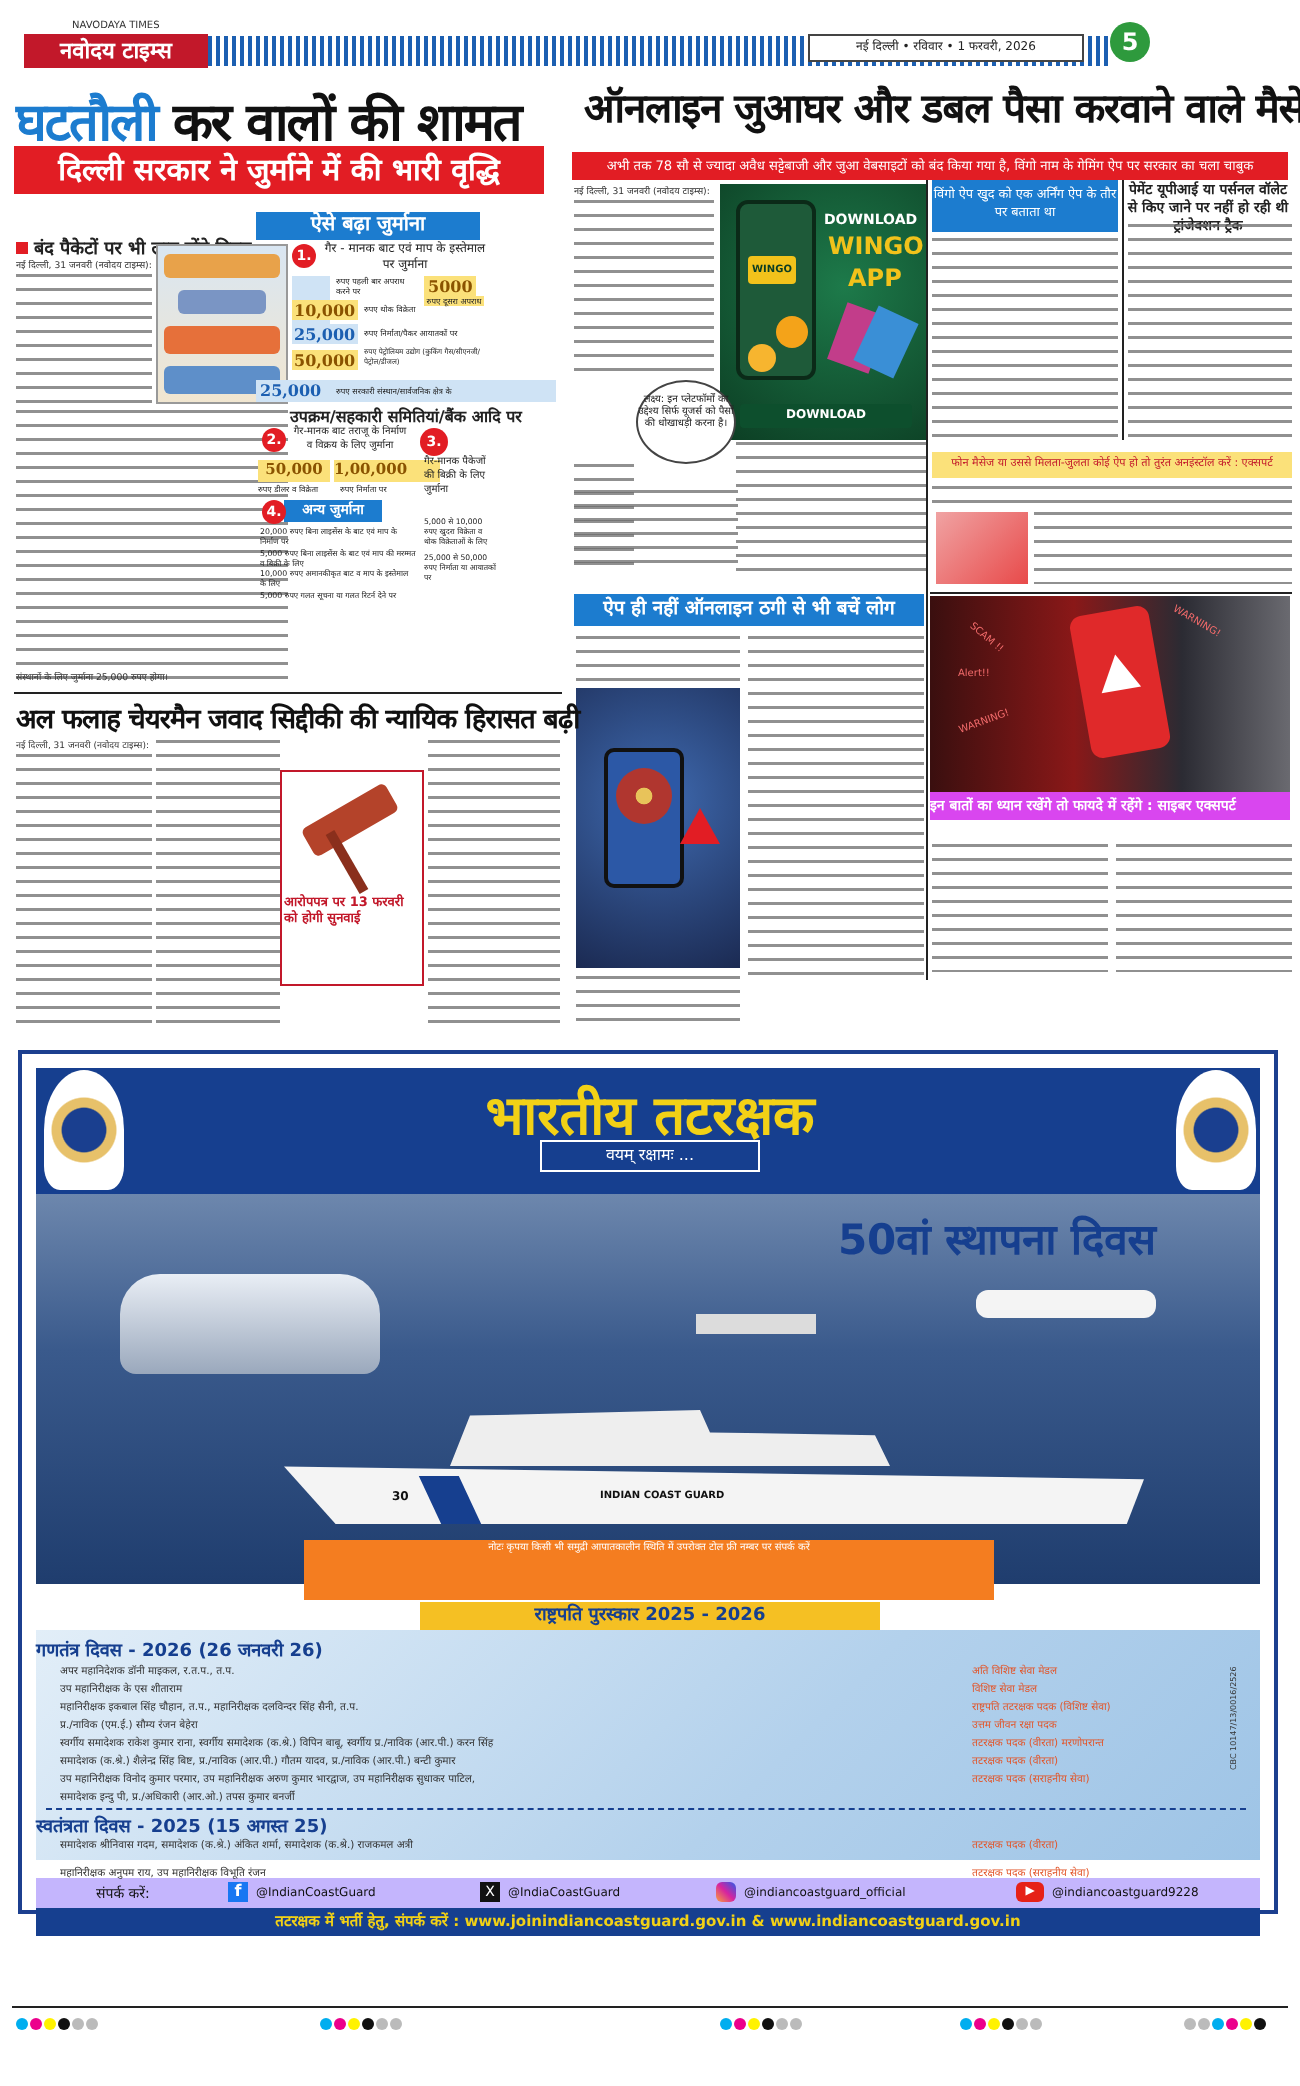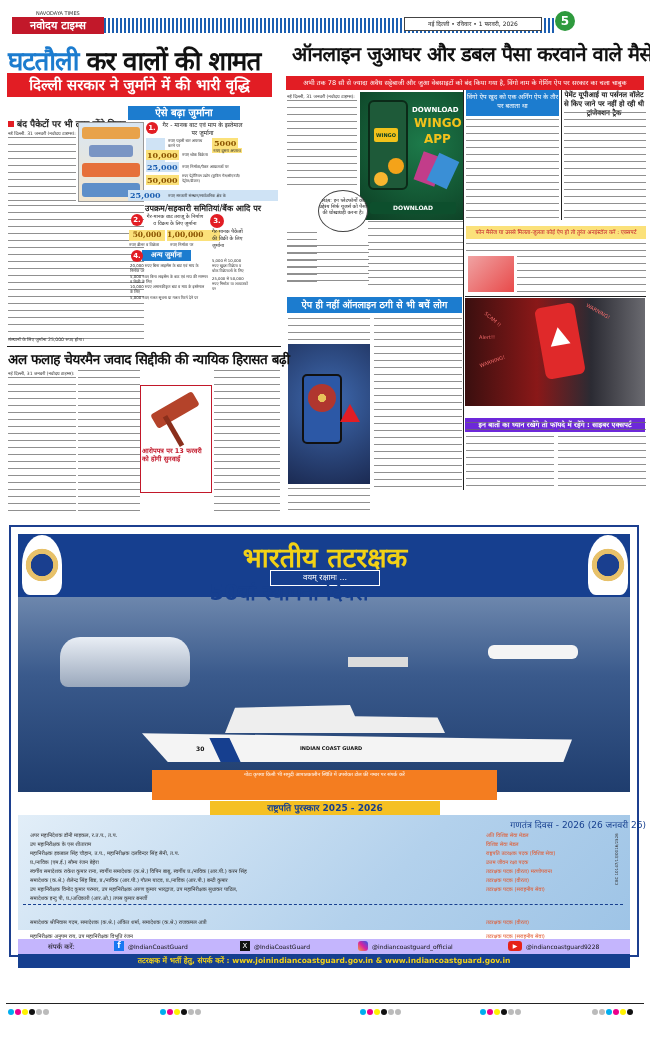--- a/index.html
+++ b/index.html
@@ -28,39 +28,39 @@
 .circle-num{border-radius:50%;background:#e21d24;color:#fff;font-weight:bold;text-align:center}
 .img-grid{left:78px;top:122px;width:66px;height:80px;background:linear-gradient(180deg,#d9e6f2,#f1e6d0);border:1px solid #999}
 .img-grid div{position:absolute;border-radius:3px}
 .wingo{left:360px;top:92px;width:103px;height:128px;background:radial-gradient(circle at 60% 40%,#1d7a4a,#0c3d23)}
 .callout{left:318px;top:190px;width:50px;height:42px;background:#fff;border:1px solid #444;border-radius:50%;font-size:5px;text-align:center;padding-top:6px;line-height:6px}
 .blue-tag{left:466px;top:90px;width:93px;height:26px;background:#1c7ccf;color:#fff;font-size:6.4px;text-align:center;line-height:9px;padding-top:3px}
 .right-head{left:563px;top:91px;width:82px;font-size:7px;text-align:center;line-height:9px;font-weight:bold;color:#222}
 .yellow-bar{left:466px;top:226px;width:180px;height:13px;background:#fbe17a;font-size:5.5px;color:#c2182a;line-height:13px;text-align:center;white-space:nowrap;overflow:hidden}
 .scam-img{left:465px;top:298px;width:180px;height:108px;background:linear-gradient(90deg,#3a0f0f,#8a1818 40%,#2b2b33 70%,#6a6a70)}
 .scam-phone{left:540px;top:305px;width:40px;height:72px;background:#e0292a;border-radius:6px;transform:rotate(-10deg)}
-.blue-cap{left:465px;top:418px;width:180px;height:14px;background:#6d28d9;color:#fff;font-size:7px;line-height:14px;text-align:center;font-weight:bold;white-space:nowrap}
+.blue-cap{left:465px;top:396px;width:180px;height:14px;background:#d946ef;color:#fff;font-size:7px;line-height:14px;text-align:left;font-weight:bold;white-space:nowrap}
 .app-head{left:287px;top:297px;width:175px;height:16px;background:#1c7ccf;color:#fff;font-size:9.5px;font-weight:bold;line-height:16px;text-align:center}
 .casino-img{left:288px;top:344px;width:82px;height:140px;background:radial-gradient(circle at 50% 40%,#3f6ab0,#1b2a52)}
 .h-court{left:8px;top:350px;font-size:13.5px;font-weight:bold;color:#111;white-space:nowrap;letter-spacing:-.4px}
 .gavel{left:140px;top:385px;width:72px;height:108px;border:1px solid #c2182a;background:#fff}
 .gavel-cap{left:142px;top:447px;width:68px;font-size:6.5px;color:#c2182a;font-weight:bold;text-align:left;line-height:8px}
 .ad{left:9px;top:525px;width:630px;height:432px;border:2px solid #1c3f8f;background:#fff}
 .ad-top{left:18px;top:534px;width:612px;height:63px;background:#163f8f}
 .ad-title{left:0;top:538px;width:650px;text-align:center;font-size:27px;font-weight:bold;color:#f2d116}
 .motto{left:270px;top:570px;width:110px;height:16px;border:1px solid #fff;color:#fff;font-size:8px;text-align:center;line-height:14px}
 .emblem{width:40px;height:60px;border-radius:50% 50% 20% 20%;background:radial-gradient(circle,#1a3f8f 30%,#e7c16a 32%,#e7c16a 44%,#fff 46%);top:535px}
 .sea{left:18px;top:597px;width:612px;height:195px;background:linear-gradient(180deg,#6d87ad 0%,#3a5a8c 40%,#1f3d6e 100%)}
-.anniv{left:0;top:578px;width:578px;text-align:center;font-size:21px;font-weight:bold;color:#163f8f}
+.anniv{left:0;top:605px;width:578px;text-align:right;font-size:21px;font-weight:bold;color:#163f8f}
 .ship{left:142px;top:730px;width:430px;height:32px;background:#f4f4f4;clip-path:polygon(0 10%,100% 30%,98% 100%,6% 100%)}
 .ship-stripe{left:215px;top:738px;width:20px;height:24px;background:#163f8f;transform:skewX(25deg)}
 .orange-bar{left:152px;top:770px;width:345px;height:30px;background:#f47d20;color:#fff;text-align:center}
 .gold-bar{left:210px;top:801px;width:230px;height:14px;background:#f5c023;color:#163f8f;font-size:9px;font-weight:bold;text-align:center;line-height:14px}
 .awards{left:18px;top:815px;width:612px;height:115px;background:linear-gradient(135deg,#e2eef8,#b3d1ec 60%,#9ec4e6)}
-.aw-head{font-size:9px;font-weight:normal;color:#163f8f;text-align:right;width:628px}
+.aw-head{font-size:9px;font-weight:bold;color:#163f8f;text-align:left;width:628px}
 .aw-row{font-size:5.2px;color:#333;white-space:nowrap}
 .aw-val{font-size:5.2px;color:#e2562b;white-space:nowrap}
 .social{left:18px;top:930px;width:612px;height:16px;background:#c4b5fd;color:#111;font-size:6px}
 .urlbar{left:18px;top:946px;width:612px;height:14px;background:#163f8f;color:#f2d116;font-size:7.5px;font-weight:bold;text-align:center;line-height:14px;white-space:nowrap}
 .regmarks span{display:inline-block;width:6px;height:6px;border-radius:50%;margin-right:1px}
 .vline{background:#222}
 </style>
 </head>
 <body>
 
@@ -248,20 +248,21 @@
   <div style="position:absolute;left:468px;top:16px;width:140px">
     <div class="aw-val" style="height:9px">अति विशिष्ट सेवा मेडल</div>
     <div class="aw-val" style="height:9px">विशिष्ट सेवा मेडल</div>
     <div class="aw-val" style="height:9px">राष्ट्रपति तटरक्षक पदक (विशिष्ट सेवा)</div>
     <div class="aw-val" style="height:9px">उत्तम जीवन रक्षा पदक</div>
     <div class="aw-val" style="height:9px">तटरक्षक पदक (वीरता) मरणोपरान्त</div>
     <div class="aw-val" style="height:9px">तटरक्षक पदक (वीरता)</div>
     <div class="aw-val" style="height:9px">तटरक्षक पदक (सराहनीय सेवा)</div>
   </div>
   <div style="position:absolute;left:5px;top:89px;width:600px;border-top:1px dashed #163f8f"></div>
+  <div class="aw-head" style="position:absolute;top:91px">स्वतंत्रता दिवस - 2025 (15 अगस्त 25)</div>
   <div style="position:absolute;left:12px;top:103px;width:395px">
     <div class="aw-row" style="height:6px">समादेशक श्रीनिवास गदम, समादेशक (क.श्रे.) अंकित शर्मा, समादेशक (क.श्रे.) राजकमल अत्री</div>
   </div>
   <div style="position:absolute;left:468px;top:103px;width:140px">
     <div class="aw-val" style="height:6px">तटरक्षक पदक (वीरता)</div>
   </div>
   <div style="position:absolute;left:596px;top:20px;font-size:4px;color:#333;transform:rotate(-90deg);transform-origin:left top;white-space:nowrap;top:70px">CBC 10147/13/0016/2526</div>
 </div>
 <div class="abs" style="left:30px;top:932px;width:390px;font-size:5.2px;color:#333;white-space:nowrap;z-index:3">महानिरीक्षक अनुपम राय, उप महानिरीक्षक विभूति रंजन</div>
 <div class="abs" style="left:486px;top:932px;width:140px;font-size:5.2px;color:#e2562b;white-space:nowrap;z-index:3">तटरक्षक पदक (सराहनीय सेवा)</div>

